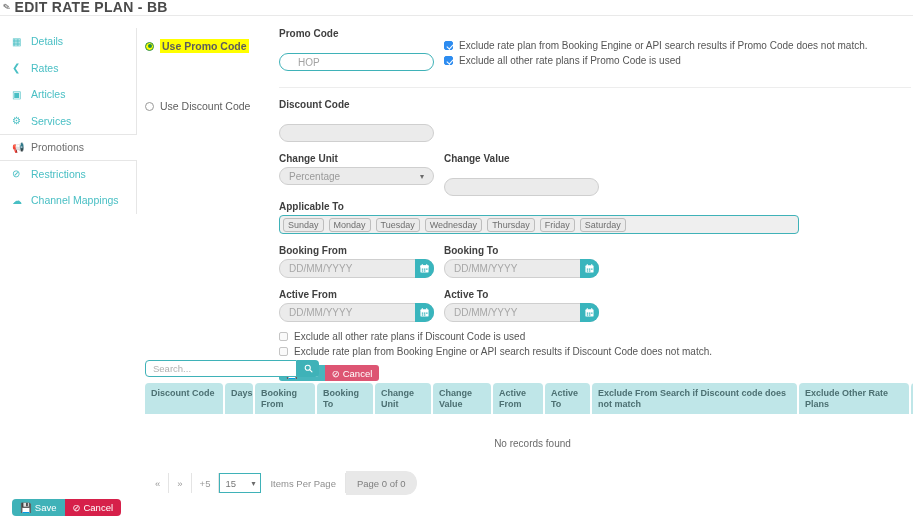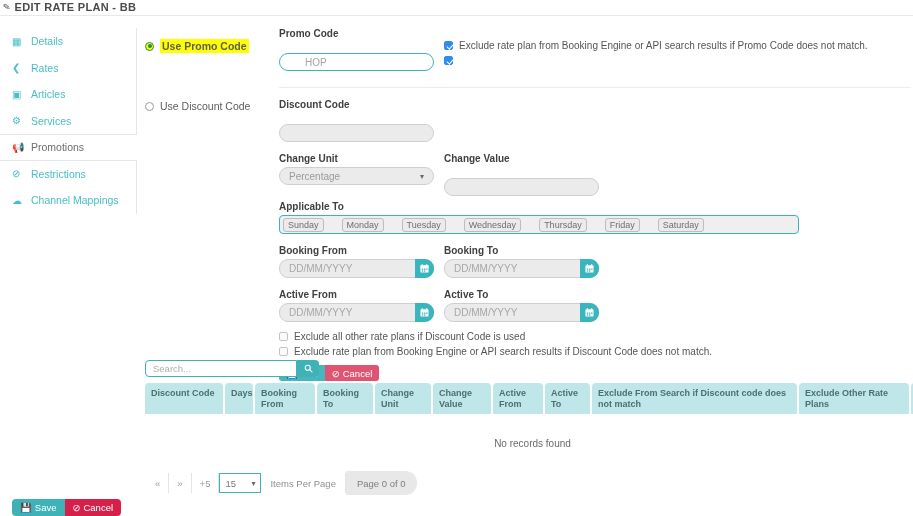--- a/index.html
+++ b/index.html
@@ -17,21 +17,21 @@
   
   .titlebar {
     position: absolute; left: 0; top: 0; width: 913px; height: 14px;
     display: flex; align-items: center; padding-left: 3px;
   }
   .titlebar .pencil {
     font-size: 9px; color: #555; margin-right: 4px; line-height: 1;
     transform: rotate(-10deg);
   }
   .titlebar .ttl {
-    font-size: 11px; font-weight: bold; color: #4a4a4a; letter-spacing: .3px;
+    font-size: 14px; font-weight: bold; color: #4a4a4a; letter-spacing: .3px;
   }
   .hdr-rule {
     position: absolute; left: 0; top: 15px; width: 913px; height: 1px;
     background: #e9e9e9;
   }
 
   
   .sidebar {
     position: absolute; left: 0; top: 28px; width: 137px;
   }
@@ -84,21 +84,21 @@
   .radio-col-2 { position: absolute; left: 8px; top: 72px; width: 140px; }
 
   .fields { position: absolute; left: 142px; top: 0; width: 634px; }
 
   .fld-label {
     font-size: 10px; font-weight: bold; color: #3f3f3f; margin-bottom: 3px;
   }
   .inp {
     height: 18px; border: 1px solid #cfcfcf; border-radius: 9px;
     background: #ebebeb; font-size: 10px; color: #a3a3a3;
-    padding: 0 25px; display: flex; align-items: center;
+    padding: 0 18px; display: flex; align-items: center;
     font-family: "Liberation Sans", sans-serif;
     margin-top: 14px;
   }
   .inp.focus { border: 1px solid #3fb2b8; background: #fff; }
 
   .chk-line { display: flex; align-items: flex-start; margin-bottom: 4px; }
   .chk {
     width: 9px; height: 9px; border-radius: 2px; flex: none;
     border: 1px solid #c4c4c4; background: #fafafa; margin-top: 1px;
   }
@@ -118,21 +118,21 @@
     height: 18px; border: 1px solid #cfcfcf; border-radius: 9px;
     background: #ebebeb; font-size: 10px; color: #9a9a9a;
     padding: 0 9px; display: flex; align-items: center;
     justify-content: space-between;
   }
   .caret { font-size: 8px; color: #6b6b6b; }
 
   .tagbox {
     height: 19px; border: 1px solid #3fb2b8; border-radius: 4px;
     background: #efefef; display: flex; align-items: center;
-    padding: 0 3px; gap: 18px;
+    padding: 0 3px; gap: 5px;
   }
   .tag {
     border: 1px solid #bdbdbd; border-radius: 3px; background: #ebebeb;
     font-size: 9px; color: #6e6e6e; padding: 1px 4px; line-height: 10px;
   }
 
   .datewrap { position: relative; }
   .dateinp {
     height: 19px; border: 1px solid #cfcfcf; border-radius: 9px;
     background: #ebebeb; font-size: 10px; color: #a7a7a7;
@@ -276,20 +276,21 @@
           <div class="fld-label">Promo Code</div>
           <div class="inp focus">HOP</div>
         </div>
         <div style="margin-left:10px; margin-top:12px; width:460px;">
           <div class="chk-line">
             <span class="chk on"></span>
             <span class="chk-txt">Exclude rate plan from Booking Engine or API search results if Promo Code does not match.</span>
           </div>
           <div class="chk-line">
             <span class="chk on"></span>
+            <span class="chk-txt">Exclude all other rate plans if Promo Code is used</span>
           </div>
         </div>
       </div>
 
       <div class="sep" style="margin-top:16px; width:632px;"></div>
 
       <div style="margin-top:11px; width:155px;">
         <div class="fld-label">Discount Code</div>
         <div class="inp"></div>
       </div>

